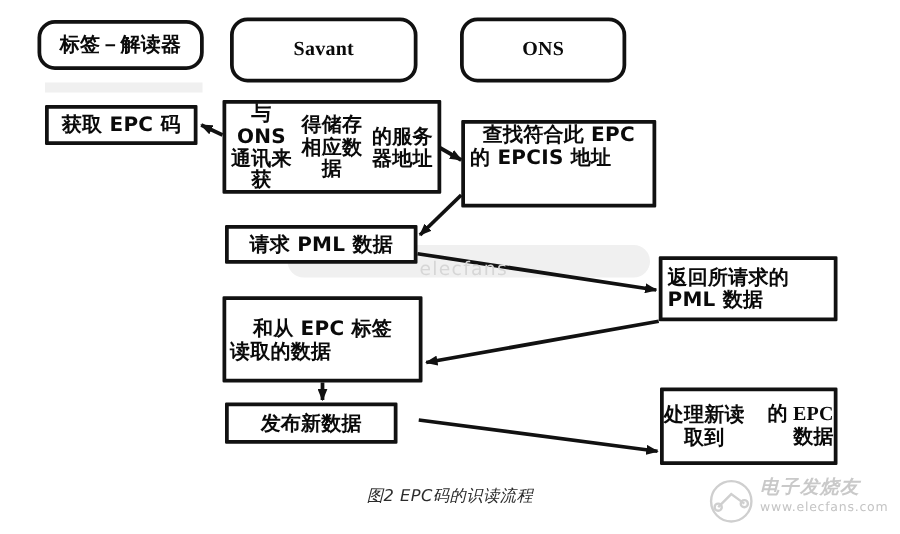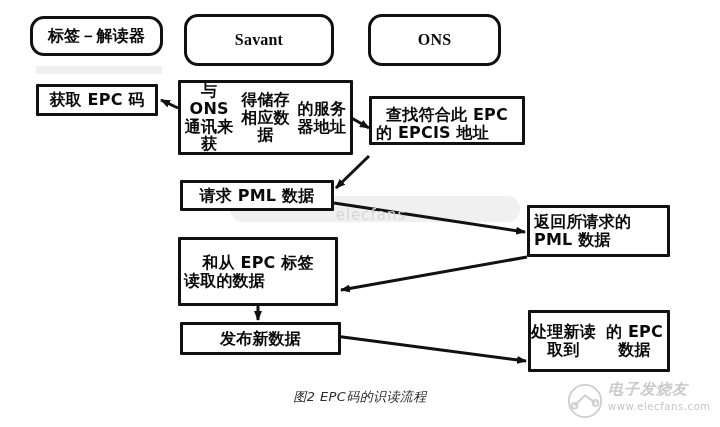--- a/index.html
+++ b/index.html
@@ -206,46 +206,46 @@
   <div class="node rect body-box" style="left:36px;top:84px;width:122px;height:32px;">
     <span class="txt cn">获取 EPC 码</span>
   </div>
 
   <div class="node rect body-box" style="left:178px;top:80px;width:175px;height:75px;flex-direction:row;">
     <span class="txt cn">与 ONS 通讯来获</span>
     <span class="txt cn">得储存相应数据</span>
     <span class="txt cn">的服务器地址</span>
   </div>
 
-  <div class="node rect body-box" style="left:369px;top:96px;width:156px;height:49px;flex-direction:column;justify-content:flex-end;">
+  <div class="node rect body-box" style="left:369px;top:96px;width:156px;height:70px;flex-direction:column;justify-content:flex-start;">
     <span class="txt cn">查找符合此 EPC</span>
     <span class="txt cn" style="text-align:left;padding-left:8px;">的 EPCIS 地址</span>
   </div>
 
   <div class="node rect body-box" style="left:180px;top:180px;width:154px;height:31px;">
     <span class="txt cn">请求 PML 数据</span>
   </div>
 
   <div class="node rect body-box" style="left:527px;top:205px;width:143px;height:52px;flex-direction:column;justify-content:center;">
     <span class="txt cn" style="text-align:left;padding-left:8px;">返回所请求的</span>
     <span class="txt cn" style="text-align:left;padding-left:8px;">PML 数据</span>
   </div>
 
   <div class="node rect body-box" style="left:178px;top:237px;width:160px;height:69px;flex-direction:column;justify-content:center;">
     <span class="txt cn">和从 EPC 标签</span>
     <span class="txt cn" style="text-align:left;padding-left:6px;">读取的数据</span>
   </div>
 
-  <div class="node rect body-box" style="left:180px;top:322px;width:161px;height:33px;">
+  <div class="node rect body-box" style="left:180px;top:322px;width:138px;height:33px;">
     <span class="txt cn">发布新数据</span>
   </div>
 
   <div class="node rect body-box" style="left:528px;top:310px;width:142px;height:62px;justify-content:center;">
     <span class="txt cn">处理新读取到</span>
-    <span class="txt cn" style="text-align:center;padding-left:6px;">的 EPC 数据</span>
+    <span class="txt cn" style="text-align:right;padding-left:6px;font-family:Liberation Serif, serif;">的 EPC 数据</span>
   </div>
 
   <div class="caption">图2 EPC码的识读流程</div>
 
   <div class="wm-corner">
     <svg class="wm-mark" viewBox="0 0 40 40">
       <circle cx="20" cy="20" r="17" fill="none" stroke="#cfcfcf" stroke-width="2"></circle>
       <path d="M9,25 L20,14 L31,22" fill="none" stroke="#cfcfcf" stroke-width="2"></path>
       <circle cx="9" cy="25" r="3" fill="none" stroke="#cfcfcf" stroke-width="2"></circle>
       <circle cx="31" cy="22" r="3" fill="none" stroke="#cfcfcf" stroke-width="2"></circle>

